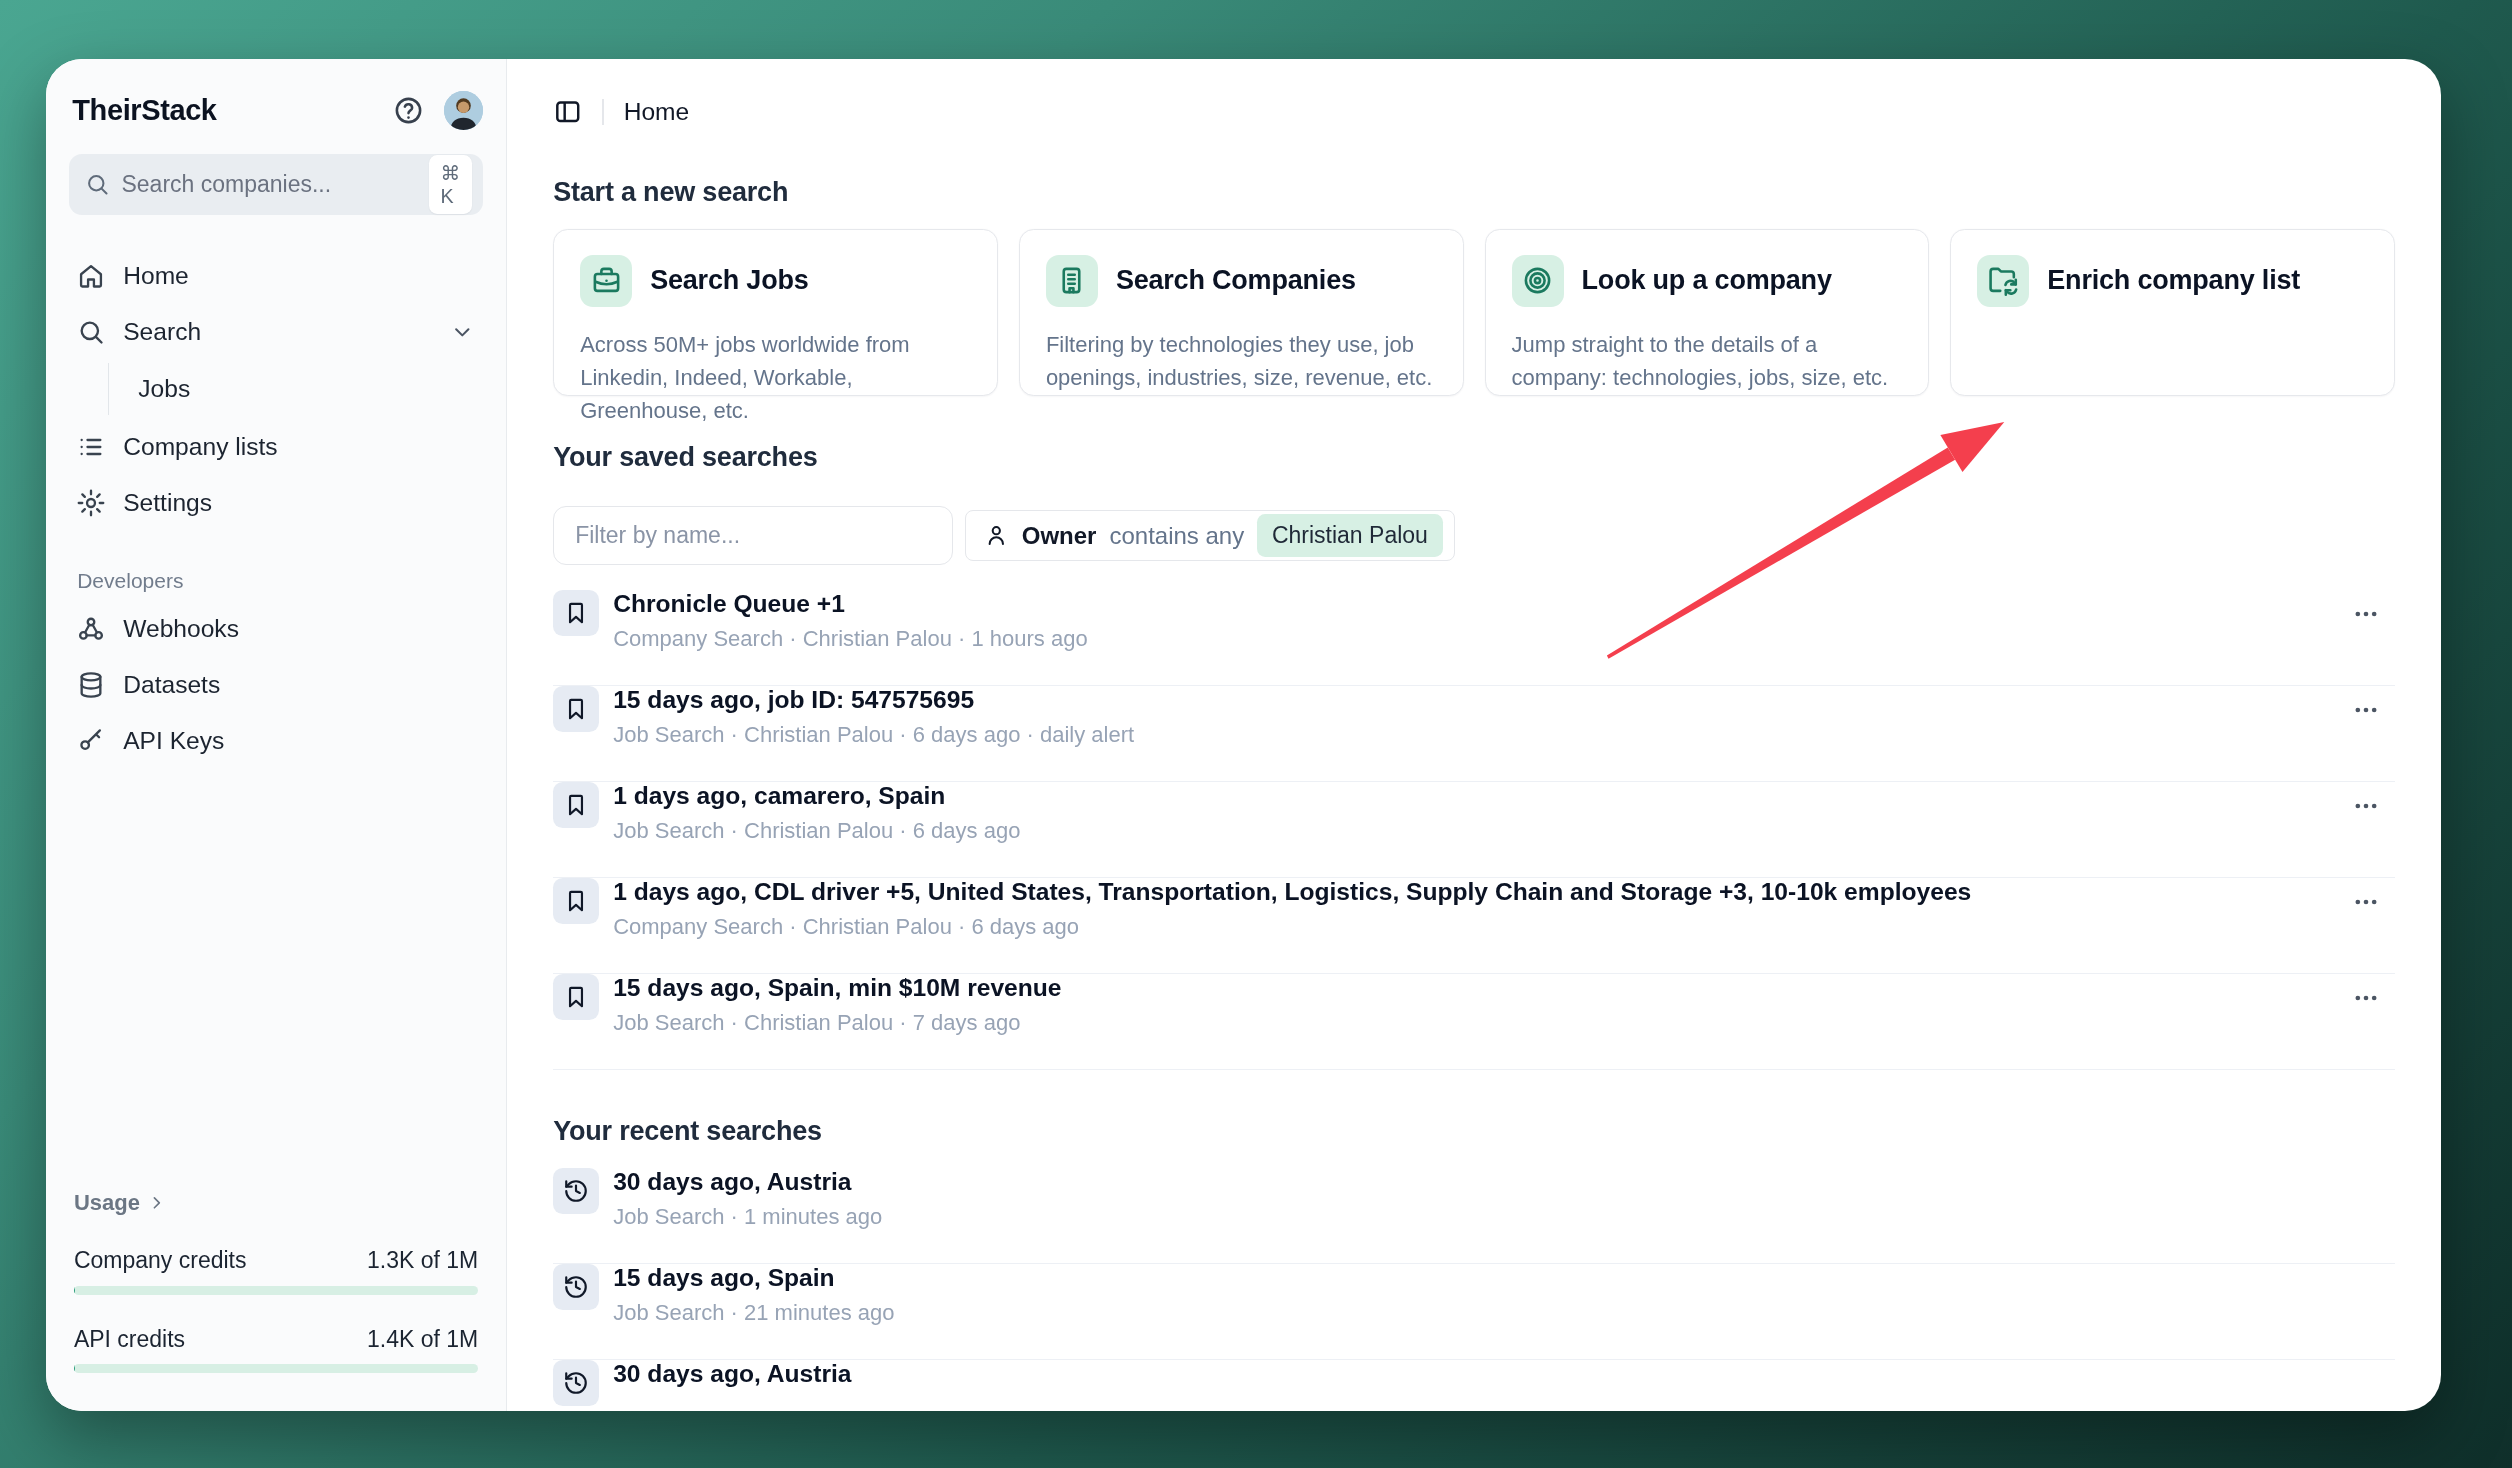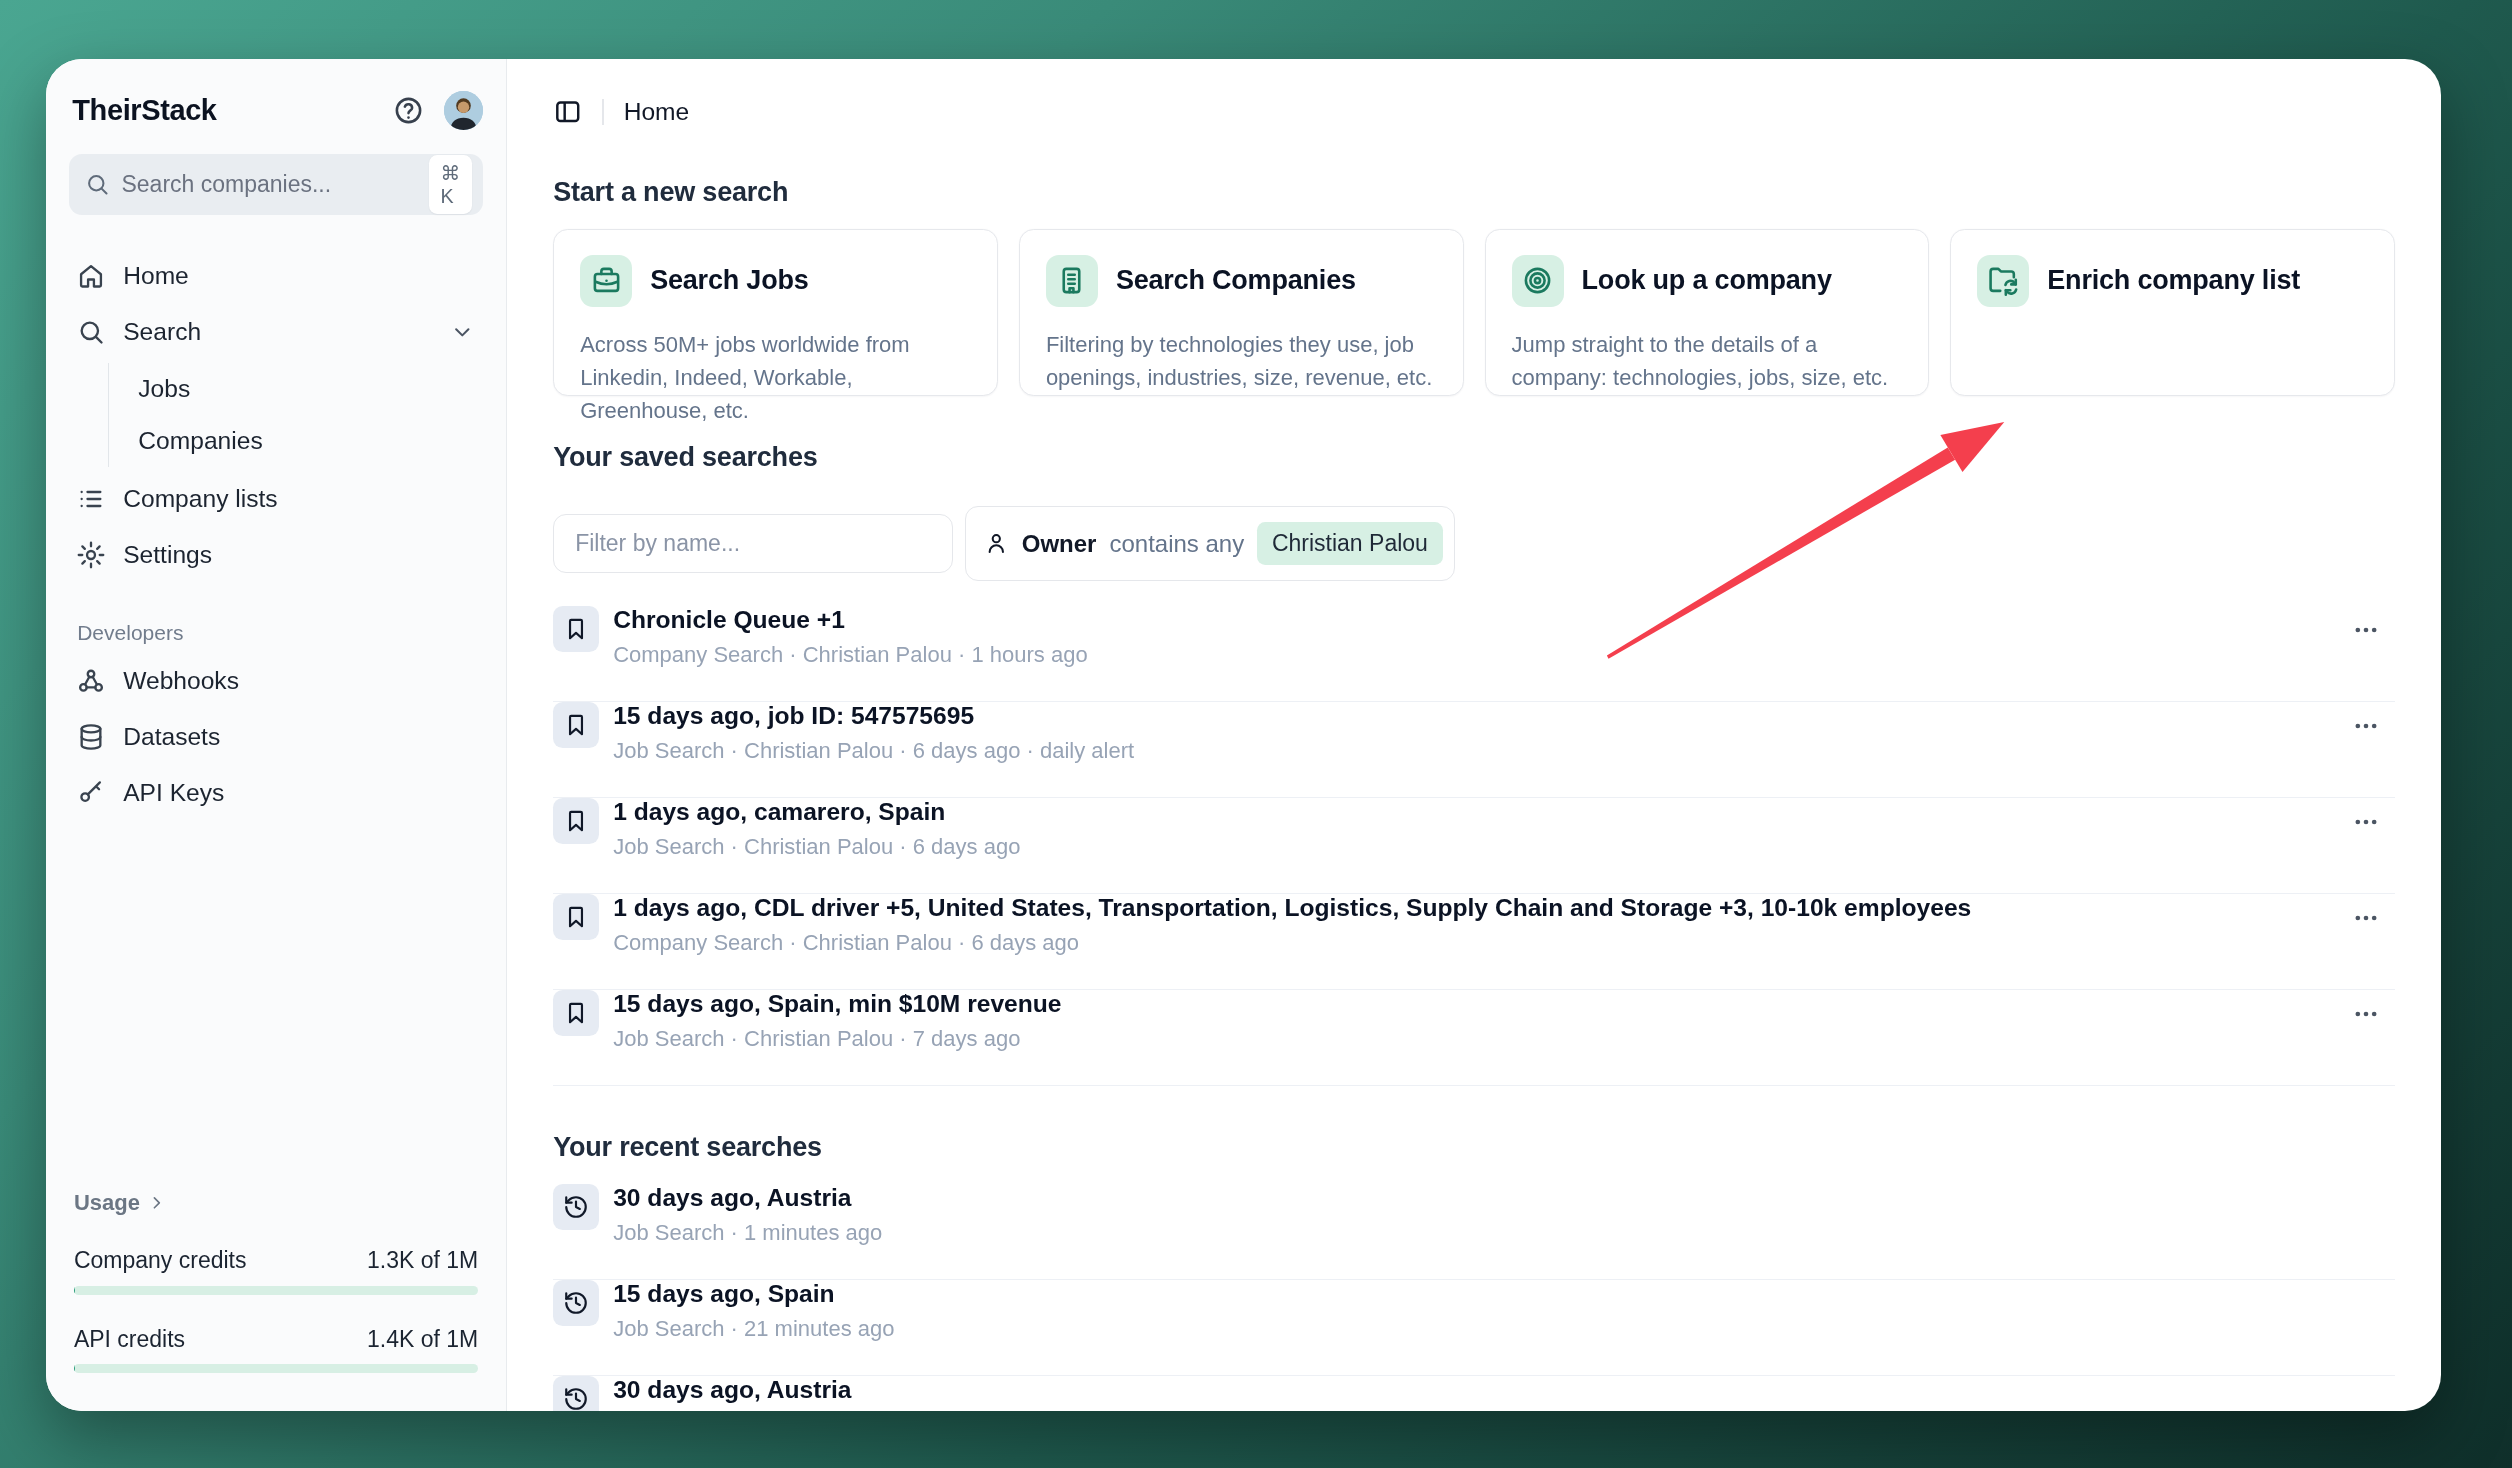--- a/index.html
+++ b/index.html
@@ -84,21 +84,21 @@
   .card-title { font-size:27px; font-weight:600; color:#0b1324; letter-spacing:-0.2px; }
   .card-desc { margin-top:21px; font-size:22px; line-height:1.5; color:#64748b; }
   .filter-row { margin-top:33px; display:flex; gap:12px; align-items:center; }
   .filter-input {
     width:400px; height:59px; border:1.6px solid #e5e7eb; border-radius:13px;
     font-family:"Liberation Sans",sans-serif; font-size:23px; color:#1f2937;
     padding:0 21px; outline:none; background:#fff;
   }
   .filter-input::placeholder { color:#8a94a6; }
   .owner-pill {
-    height:75px; border:1.6px solid #e5e7eb; border-radius:13px; background:#fff;
+    height:51px; border:1.6px solid #e5e7eb; border-radius:8px; background:#fff;
     display:flex; align-items:center; gap:13px; padding:0 11.5px 0 18px; cursor:pointer;
   }
   .owner-pill svg { width:24.6px; height:24.6px; color:#111827; }
   .owner-label { font-size:24px; font-weight:600; color:#111827; }
   .owner-op { font-size:24px; color:#64748b; }
   .owner-badge { background:#d7f0e4; border-radius:8.2px; padding:8.2px 14.7px;
                  font-size:23px; font-weight:500; color:#1f2937; }
   .rows { margin-top:24.6px; display:flex; flex-direction:column; }
   .rows.recent { margin-top:21px; }
   .row {
@@ -252,23 +252,20 @@
           </svg>
         <span class="lbl">Search</span>
         <svg class="chev" viewBox="0 0 30 30" width="24.6" height="24.6">
             <use href="#i-chevdown"></use>
           </svg>
       </div>
       <div class="subnav">
         <div class="nav-item">
           <span class="lbl">Jobs</span>
         </div>
-        <div class="nav-item">
-          <span class="lbl">Companies</span>
-        </div>
       </div>
       <div class="nav-item">
         <svg viewBox="0 0 34 34" width="28" height="28">
             <use href="#i-list"></use>
           </svg>
         <span class="lbl">Company lists</span>
       </div>
       <div class="nav-item">
         <svg viewBox="0 0 34 34" width="28" height="28">
             <use href="#i-gear"></use>

